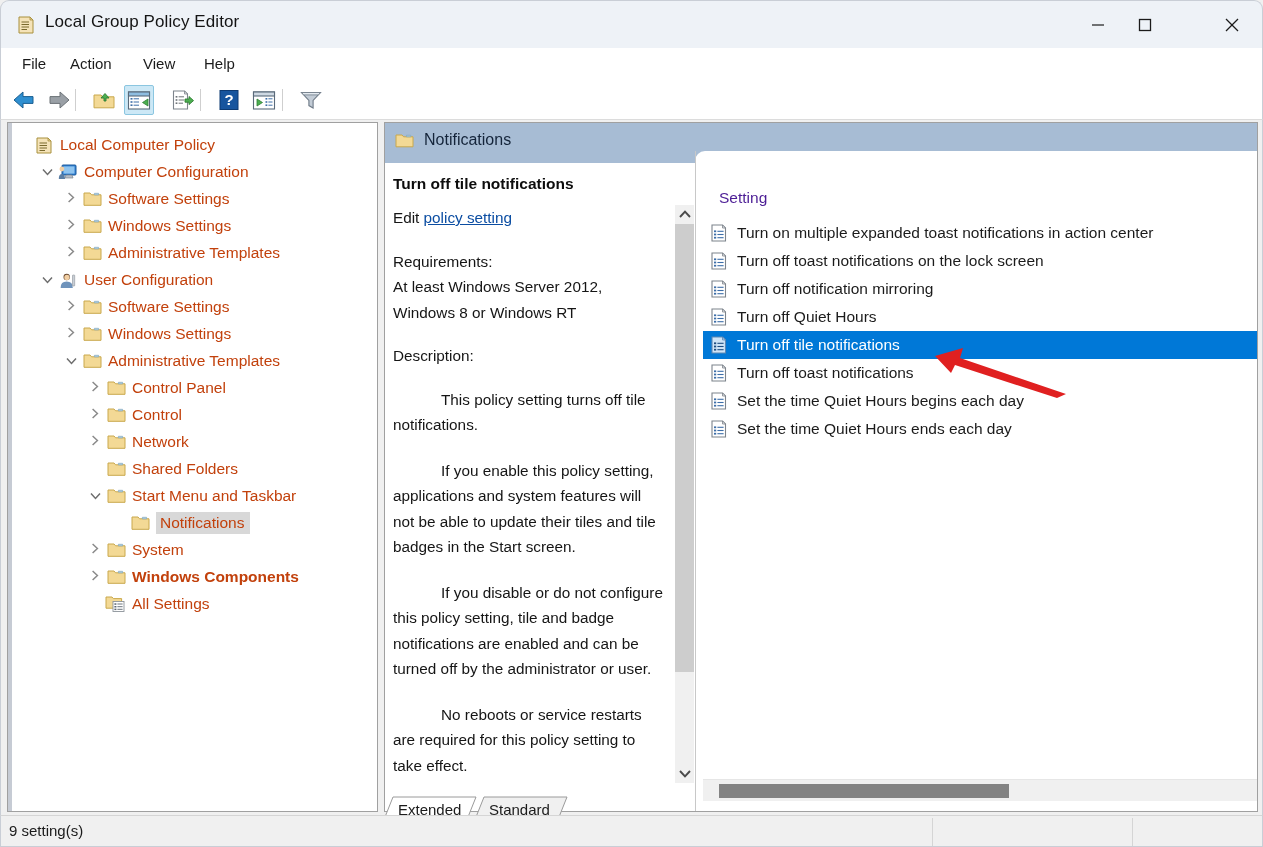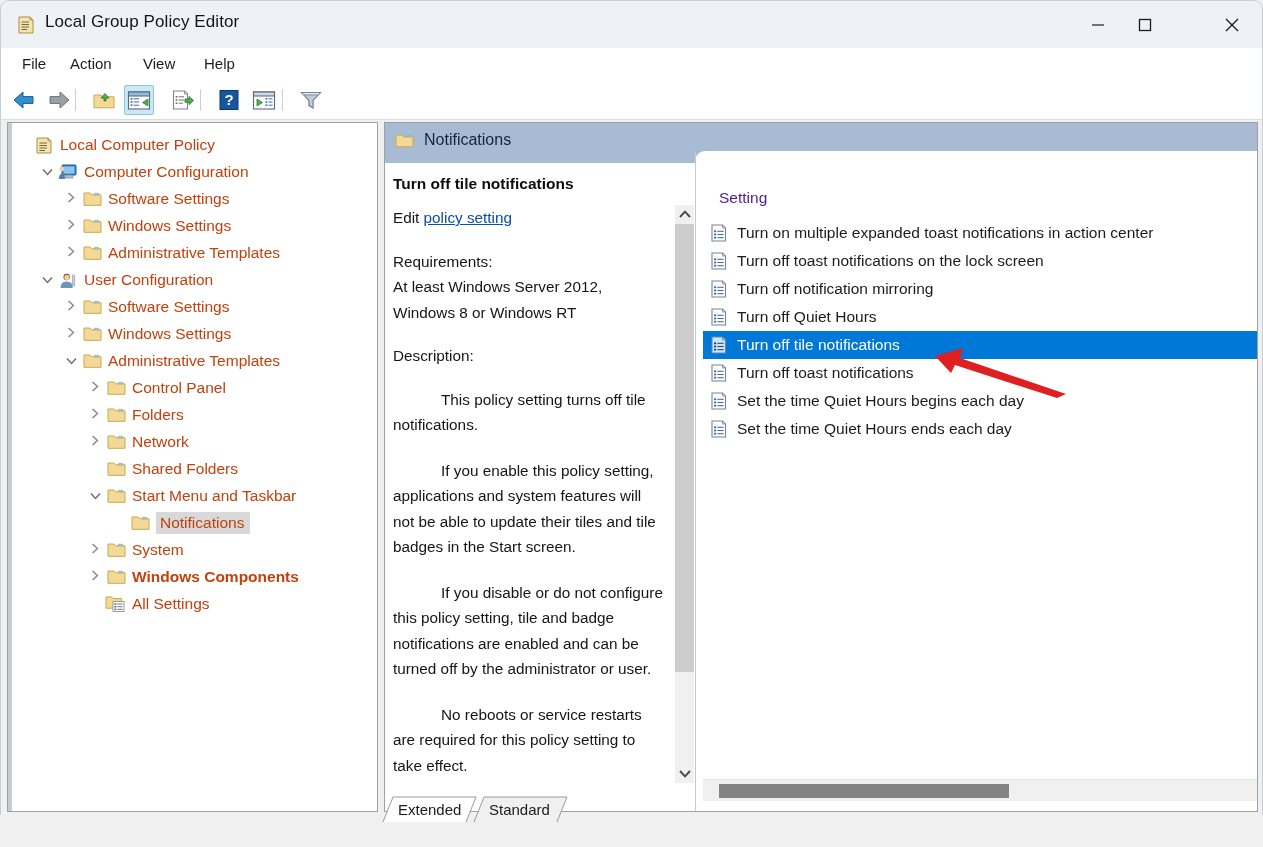--- a/index.html
+++ b/index.html
@@ -557,21 +557,21 @@
           <span class="tree-label">Control Panel</span>
         </div>
         <div class="tree-row" style="top: 278px; left: 78px;">
           <span class="chev"><svg width="8" height="11" viewBox="0 0 8 11">
               <path d="M1.6 1 L6.4 5.5 L1.6 10" fill="none" stroke="#8a8a8a" stroke-width="1.5"></path>
             </svg></span>
           <span class="tree-ico"><svg width="19" height="17" viewBox="0 0 19 17">
               <path d="M1 3 h6 l1.6 1.8 h9.4 v10.5 h-17 z" fill="#f3d995" stroke="#c9a84c" stroke-width="1"></path>
               <path d="M11.4 3.3 h4.2 v1.6 h-4.2 z" fill="#bcd9ea" stroke="#7fa6bd" stroke-width="0.7"></path>
             </svg></span>
-          <span class="tree-label">Folders</span>
+          <span class="tree-label">Control</span>
         </div>
         <div class="tree-row" style="top: 305px; left: 78px;">
           <span class="chev"><svg width="8" height="11" viewBox="0 0 8 11">
               <path d="M1.6 1 L6.4 5.5 L1.6 10" fill="none" stroke="#8a8a8a" stroke-width="1.5"></path>
             </svg></span>
           <span class="tree-ico"><svg width="19" height="17" viewBox="0 0 19 17">
               <path d="M1 3 h6 l1.6 1.8 h9.4 v10.5 h-17 z" fill="#f3d995" stroke="#c9a84c" stroke-width="1"></path>
               <path d="M11.4 3.3 h4.2 v1.6 h-4.2 z" fill="#bcd9ea" stroke="#7fa6bd" stroke-width="0.7"></path>
             </svg></span>
           <span class="tree-label">Network</span>
@@ -845,18 +845,23 @@
         </div>
         <div class="tab" style="left: 101px; display: flex; align-items: center;">
           <span style="position: absolute; left: -12px; top: 0px; width: 106px; height: 27px;"><svg width="106" height="27" viewBox="0 0 106 27">
               <path d="M1 26 L11 1 L94 1 L84 26" fill="#f0f0f0" stroke="#9a9a9a" stroke-width="1"></path>
             </svg></span>
           <span style="position: relative; padding-left: 4px;">Standard</span>
         </div>
       </div>
   </div>
 
+  <div id="statusbar">
+    <span id="status-text">9 setting(s)</span>
+  <div class="status-sep" style="left: 931px;"></div>
+      <div class="status-sep" style="left: 1131px;"></div>
+    </div>
 
   <svg id="annot-arrow" viewBox="0 0 140 55">
     <path d="M5 12 L33 4 L30 14 L136 50 L127 54 L25 21 L21 29 Z" fill="#e02020"></path>
   </svg>
 
 </div>
 
 </body></html>

